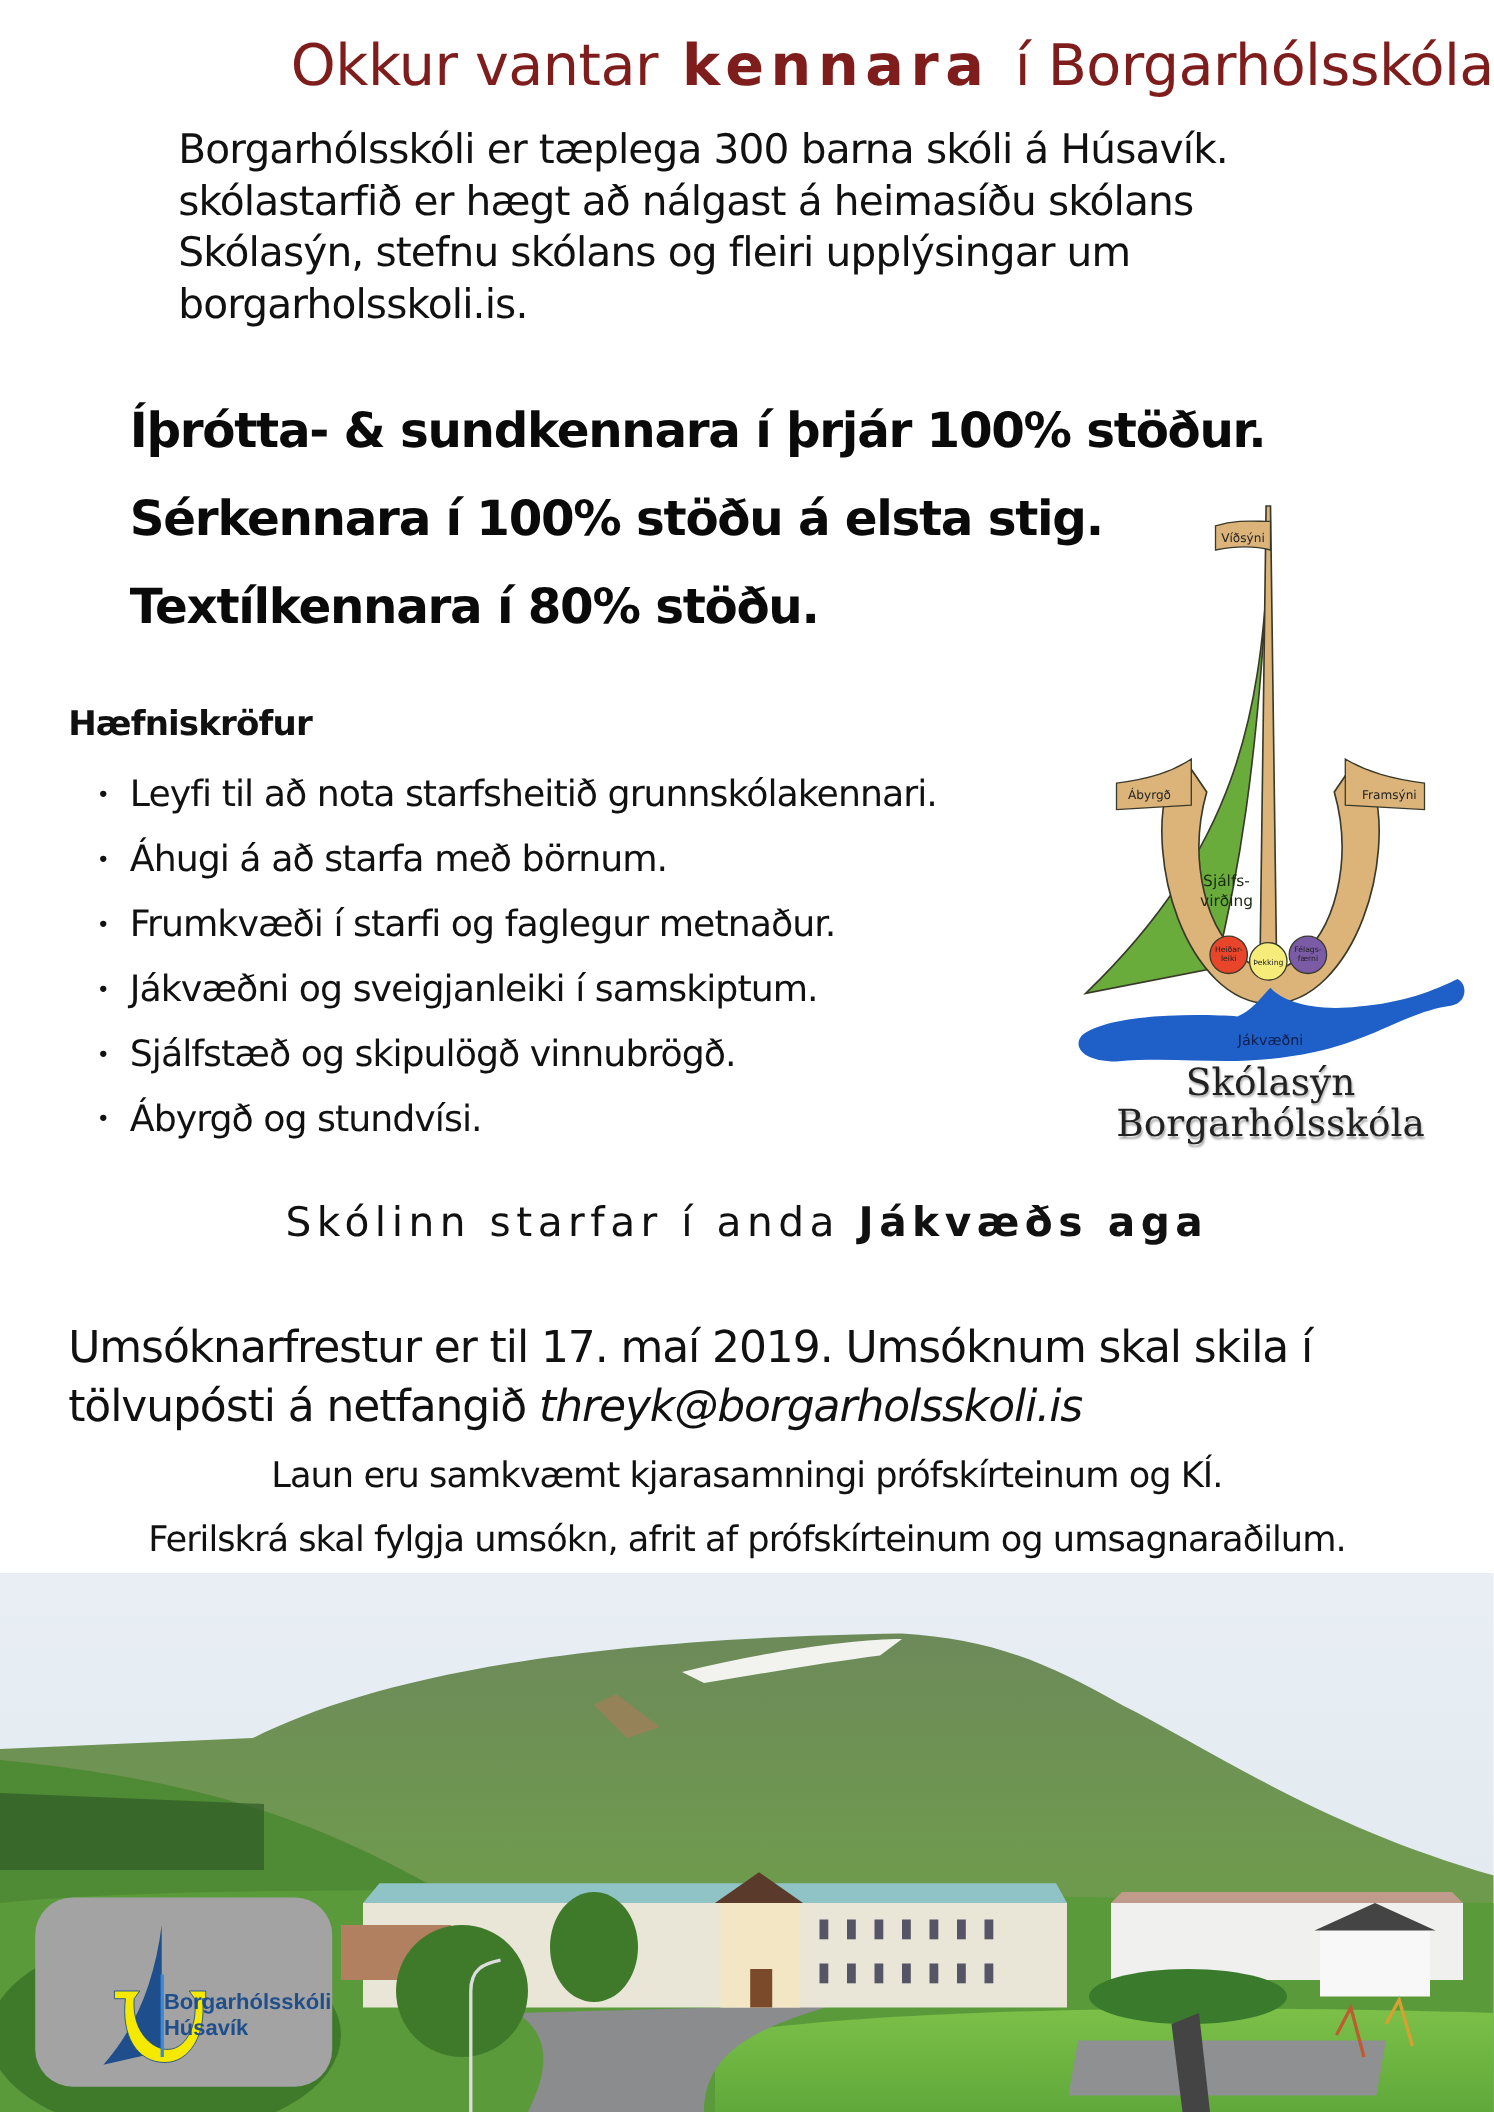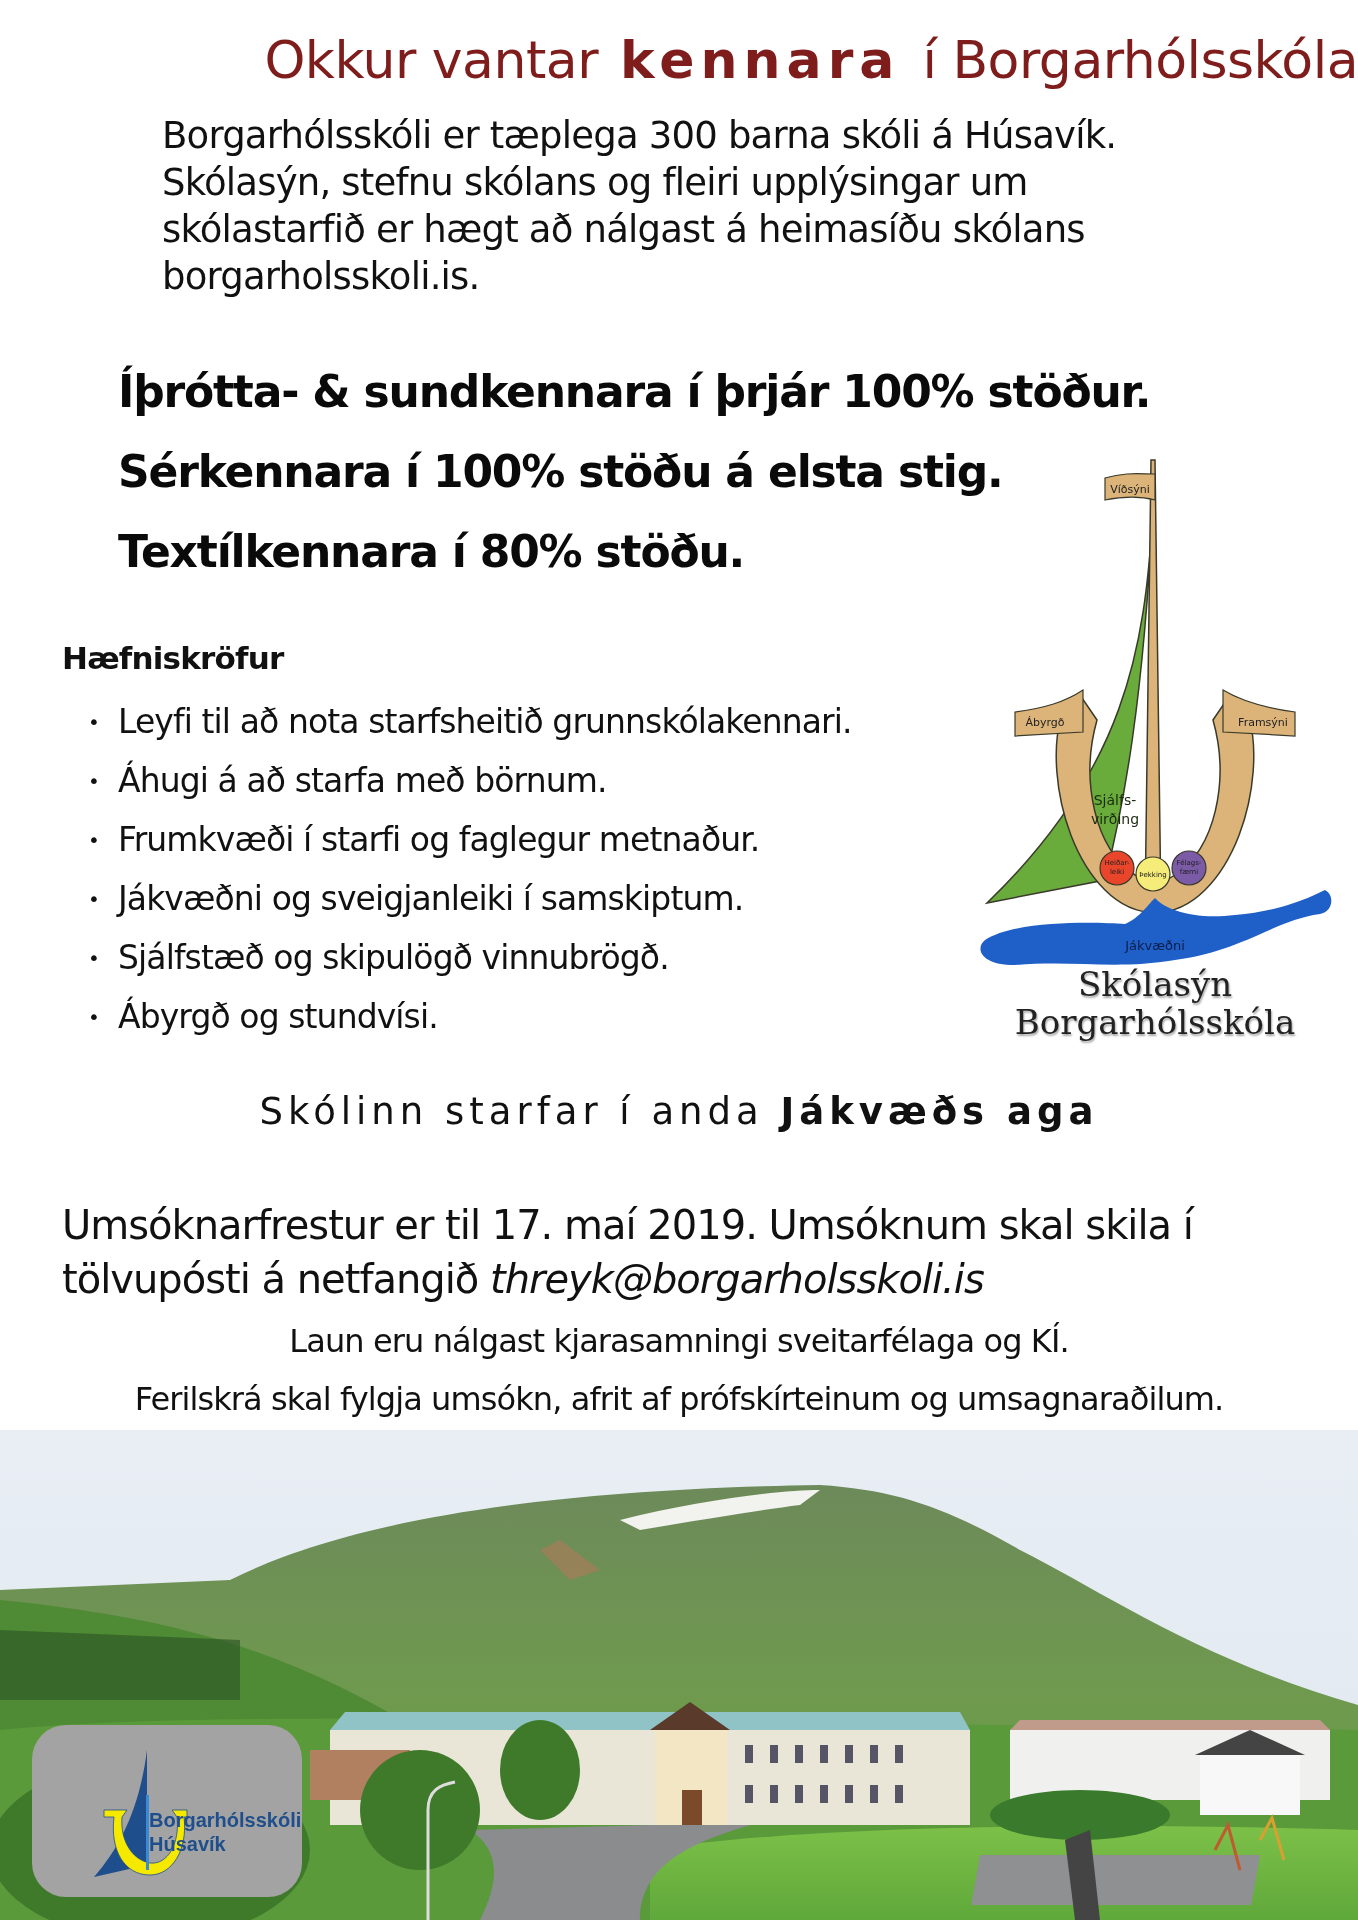--- a/index.html
+++ b/index.html
@@ -84,22 +84,22 @@
 <body>
 
 <h1 class="title">
   <span>Okkur vantar</span>
   <span class="emph">kennara</span>
   <span>í Borgarhólsskóla</span>
 </h1>
 
 <div class="intro">
   <div>Borgarhólsskóli er tæplega 300 barna skóli á Húsavík.</div>
+  <div>skólastarfið er hægt að nálgast á heimasíðu skólans</div>
   <div>Skólasýn, stefnu skólans og fleiri upplýsingar um</div>
-  <div>skólastarfið er hægt að nálgast á heimasíðu skólans</div>
   <div>borgarholsskoli.is.</div>
 </div>
 
 <div class="positions">
   <div>Íþrótta- &amp; sundkennara í þrjár 100% stöður.</div>
   <div>Sérkennara í 100% stöðu á elsta stig.</div>
   <div>Textílkennara í 80% stöðu.</div>
 </div>
 
 <div class="req-heading">Hæfniskröfur</div>
@@ -169,21 +169,21 @@
 
 <div class="motto">
   <span>Skólinn starfar í anda</span>
   <b>Jákvæðs aga</b>
 </div>
 
 <div class="deadline">
   <div>Umsóknarfrestur er til 17. maí 2019. Umsóknum skal skila í</div>
   <div><span>tölvupósti á netfangið</span> <i>threyk@borgarholsskoli.is</i></div>
 </div>
-<div class="note note1">Laun eru nálgast kjarasamningi sveitarfélaga og KÍ.</div>
+<div class="note note1">Laun eru samkvæmt kjarasamningi prófskírteinum og KÍ.</div>
 <div class="note note2">Ferilskrá skal fylgja umsókn, afrit af prófskírteinum og umsagnaraðilum.</div>
 
 <svg class="photo" viewBox="0 0 1358 490" width="1358" height="490" preserveAspectRatio="none">
   <defs>
     <linearGradient id="sky" x1="0" y1="0" x2="0" y2="1">
       <stop offset="0" stop-color="#e8eef4"></stop>
       <stop offset="1" stop-color="#dfe7ee"></stop>
     </linearGradient>
     <linearGradient id="mtn" x1="0" y1="0" x2="0" y2="1">
       <stop offset="0" stop-color="#6d8a5a"></stop>

